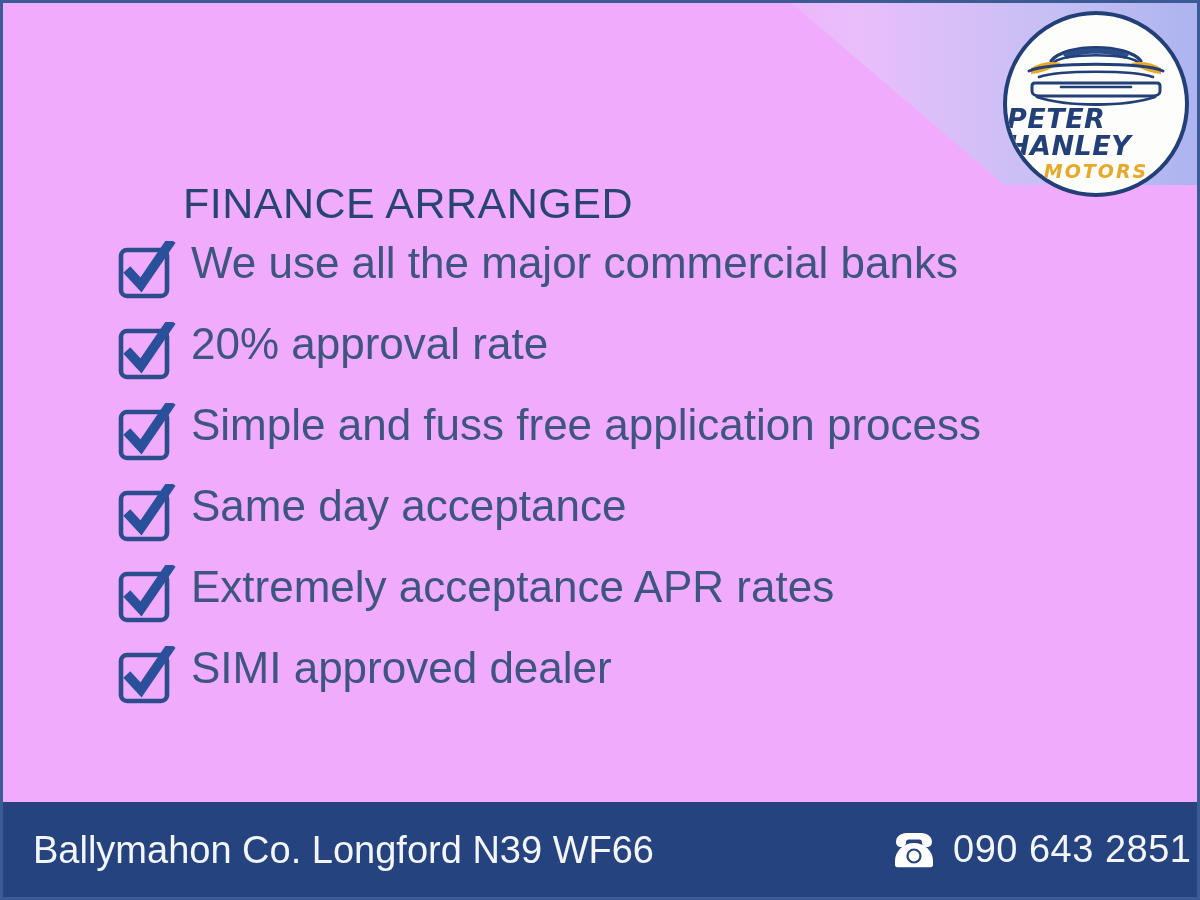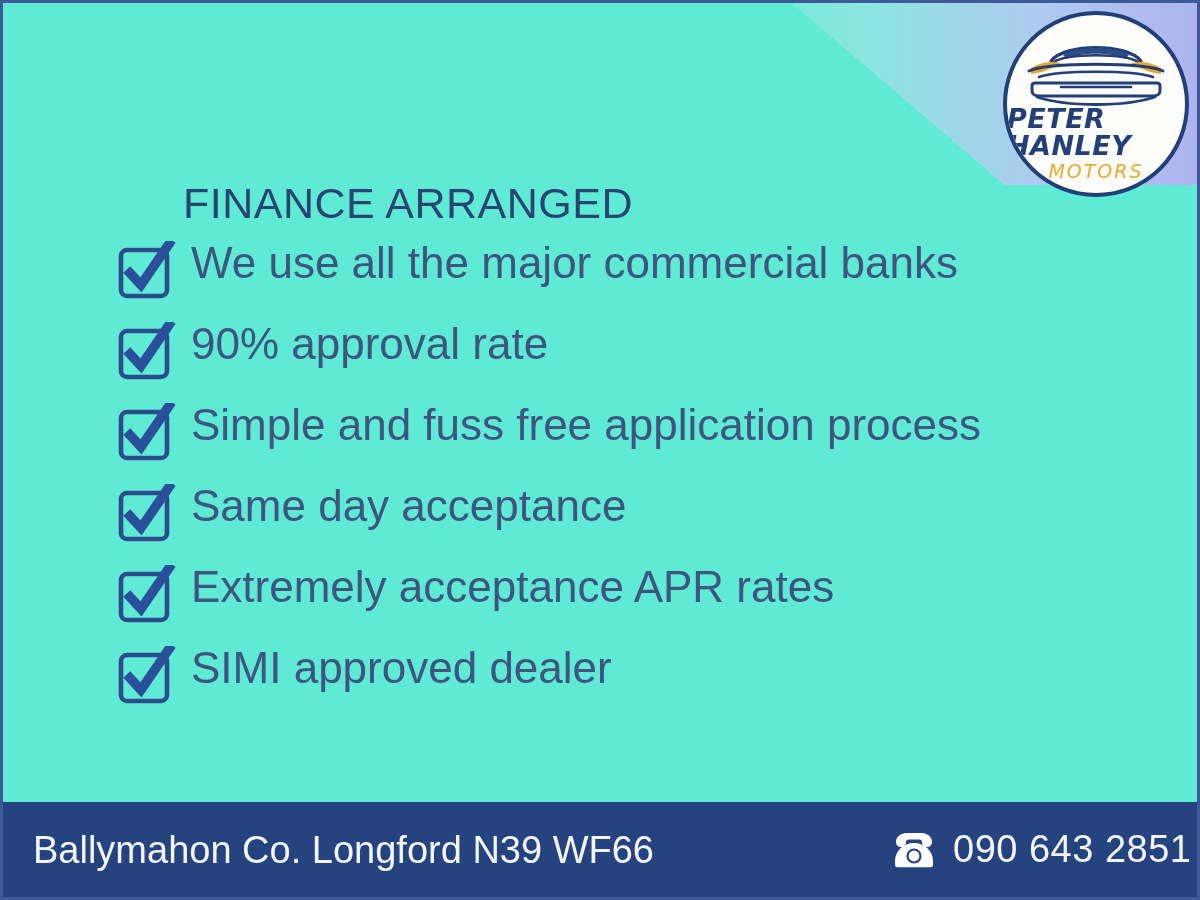--- a/index.html
+++ b/index.html
@@ -8,21 +8,21 @@
     background: #ffffff;
   }
   body {
     font-family: "Liberation Sans", sans-serif;
   }
   .poster {
     position: relative;
     width: 1200px;
     height: 900px;
     box-sizing: border-box;
-    background: #5eead4;
+    background: #f0abfc;
     border: 3px solid #3c5a96;
     overflow: hidden;
   }
 
   
   .wedge {
     position: absolute;
     top: 0;
     right: 0;
     width: 520px;
@@ -65,21 +65,21 @@
     font-style: italic;
     font-size: 27px;
     letter-spacing: 0.5px;
     color: #223f77;
     line-height: 1;
     margin-top: -2px;
     text-shadow: 1px 1px 0 rgba(255,255,255,0.7);
   }
   .logo-sub {
     font-family: "DejaVu Sans", sans-serif;
-    font-weight: normal;
+    font-weight: bold;
     font-style: italic;
     font-size: 19px;
     letter-spacing: 2px;
     color: #e8a829;
     line-height: 1;
     margin-top: 3px;
     text-shadow: 1px 1px 0 rgba(255,255,255,0.6);
   }
 
   
@@ -198,21 +198,21 @@
         <path d="M19 32 L30 44 L58 3" fill="none" stroke="#2a4f9b" stroke-width="9.5" stroke-linecap="square" stroke-linejoin="miter"></path>
       </svg>
       <span class="benefit-label">We use all the major commercial banks</span>
     </div>
 
     <div class="benefit-row">
       <svg class="check-icon" viewBox="0 0 66 66">
         <path d="M10 15 C10 11.7 12.7 9 16 9 L50 9 C53.3 9 56 11.7 56 15 L56 49 C56 52.3 53.3 55 50 55 L16 55 C12.7 55 10 52.3 10 49 Z" fill="none" stroke="#2c4d8c" stroke-width="4.6"></path>
         <path d="M19 32 L30 44 L58 3" fill="none" stroke="#2a4f9b" stroke-width="9.5" stroke-linecap="square" stroke-linejoin="miter"></path>
       </svg>
-      <span class="benefit-label">90% approval rate</span>
+      <span class="benefit-label">20% approval rate</span>
     </div>
 
     <div class="benefit-row">
       <svg class="check-icon" viewBox="0 0 66 66">
         <path d="M10 15 C10 11.7 12.7 9 16 9 L50 9 C53.3 9 56 11.7 56 15 L56 49 C56 52.3 53.3 55 50 55 L16 55 C12.7 55 10 52.3 10 49 Z" fill="none" stroke="#2c4d8c" stroke-width="4.6"></path>
         <path d="M19 32 L30 44 L58 3" fill="none" stroke="#2a4f9b" stroke-width="9.5" stroke-linecap="square" stroke-linejoin="miter"></path>
       </svg>
       <span class="benefit-label">Simple and fuss free application process</span>
     </div>
 

